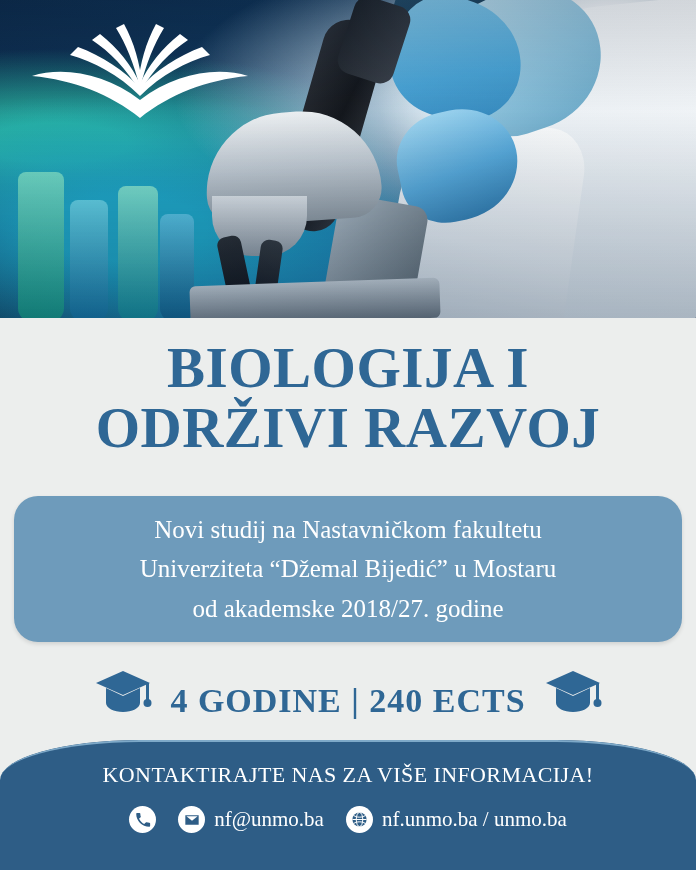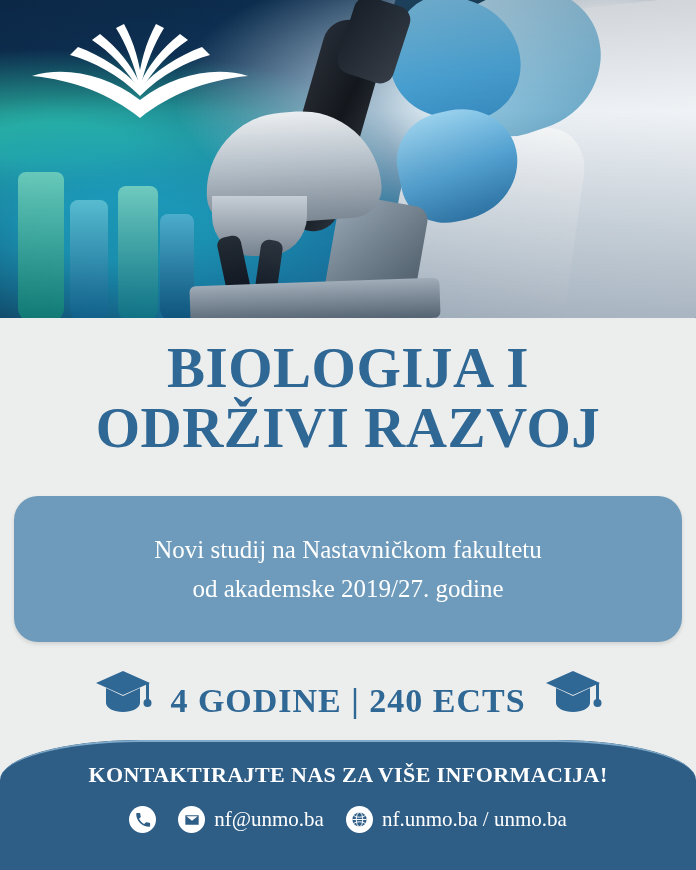--- a/index.html
+++ b/index.html
@@ -256,21 +256,21 @@
     border-top: 2px solid #7ea9c8;
     box-sizing: border-box;
     pointer-events: none;
   }
   .footer-title {
     position: absolute;
     top: 22px; left: 0; width: 696px;
     text-align: center;
     color: #ffffff;
     font-size: 22px;
-    font-weight: bold;
+    font-weight: normal;
     letter-spacing: 0.4px;
   }
   .contacts {
     position: absolute;
     top: 66px; left: 0; width: 696px;
     display: flex;
     align-items: center;
     justify-content: center;
     gap: 22px;
   }
@@ -341,21 +341,22 @@
 
   <div class="body-panel"></div>
 
   <div class="title">
     <span>BIOLOGIJA I</span>
     <span class="line2">ODRŽIVI RAZVOJ</span>
   </div>
 
   <div class="subtitle-box">
     <div>Novi studij na Nastavničkom fakultetu</div>
-    <div>od akademske 2019/27. godine</div>
+    <div>Univerziteta “Džemal Bijedić” u Mostaru</div>
+    <div>od akademske 2018/27. godine</div>
   </div>
 
   <div class="ects-row">
     <svg width="58" height="50" viewBox="0 0 58 50">
       <path d="M29 4 L56 16 L29 28 L2 16 Z" fill="#2f6795"></path>
       <path d="M12 21 L12 36 C12 41 20 45 29 45 C38 45 46 41 46 36 L46 21 L29 29 Z" fill="#2f6795"></path>
       <rect x="52" y="16" width="3" height="18" fill="#2f6795"></rect>
       <circle cx="53.5" cy="36" r="4" fill="#2f6795"></circle>
     </svg>
     <span class="ects-text">4 GODINE | 240 ECTS</span>

